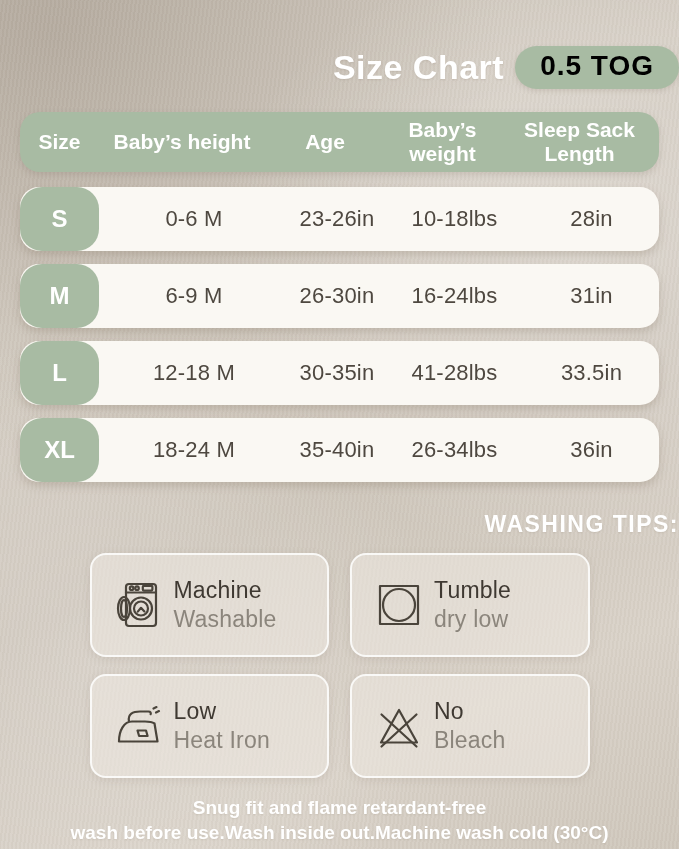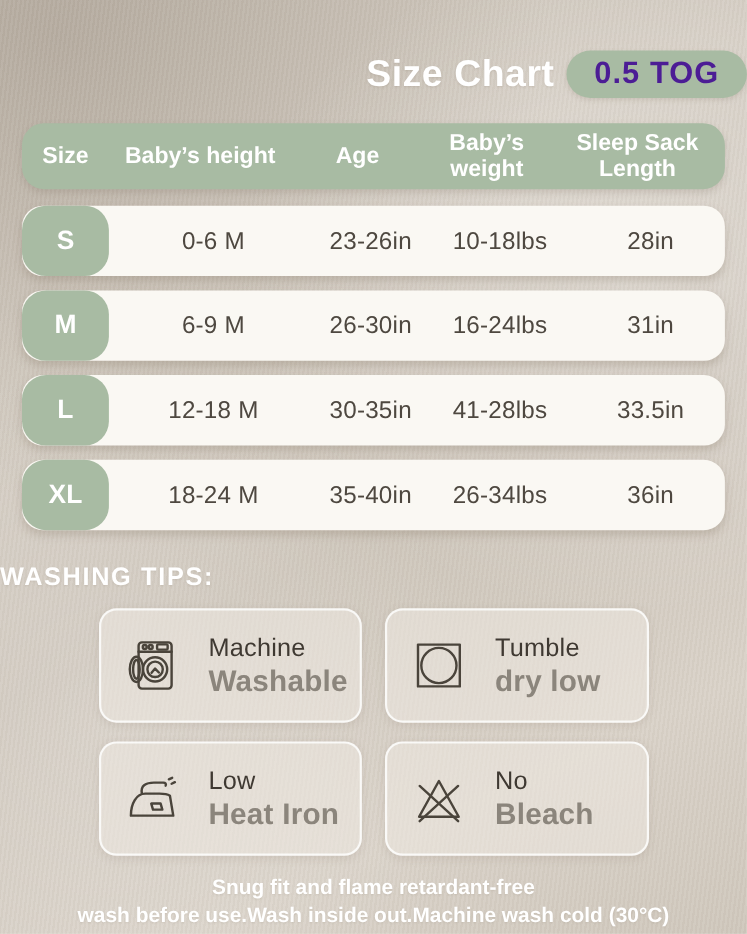--- a/index.html
+++ b/index.html
@@ -26,21 +26,21 @@
     --text-gray:#8b857c;
     --icon-stroke:#4a443b;
   }
 
   .title-row { display:flex; justify-content:flex-end; align-items:center; gap:11px; }
   .page-title {
     font-size:34px; font-weight:800; color:#ffffff; letter-spacing:0.5px;
     text-shadow:0 1px 2px rgba(120,105,90,0.18);
   }
   .tog-pill {
-    background:var(--green); color:#4c1d95; font-size:28px; font-weight:800;
+    background:var(--green); color:#000000; font-size:28px; font-weight:800;
     padding:4px 25px 7px; border-radius:23px; letter-spacing:1px;
     box-shadow:0 2px 5px rgba(120,105,88,0.18);
   }
 
   .size-table { width:639px; margin:23px auto 0; }
   .thead {
     display:grid; grid-template-columns:79px 166px 120px 115px 159px;
     align-items:center; height:60px; background:var(--green);
     border-radius:20px; box-shadow:0 3px 7px rgba(120,105,88,0.20);
   }
@@ -53,37 +53,37 @@
   }
   .rows-wrap .trow:first-child { margin-top:15px; }
   .size-badge {
     width:79px; height:64px; background:var(--green); border-radius:22px;
     display:flex; align-items:center; justify-content:center;
     color:#ffffff; font-size:24px; font-weight:800;
   }
   .td { text-align:center; font-size:22px; color:var(--text-dark); font-weight:500; letter-spacing:0.2px;margin-left:24px; }
 
   .washing-heading {
-    margin-top:29px; text-align:left; color:#ffffff;
+    margin-top:29px; text-align:right; color:#ffffff;
     font-size:23px; font-weight:800; letter-spacing:1.5px;
     text-shadow:0 1px 2px rgba(120,105,90,0.15);
   }
   .cards {
     width:500px; margin:15px auto 0;
     display:grid; grid-template-columns:1fr 1fr; gap:17px 21px;
   }
   .tip-card {
     height:104px; background:rgba(239,233,225,0.55);
     border:2px solid rgba(255,255,255,0.8); border-radius:16px;
-    display:flex; align-items:center; padding-left:21px; gap:25px;
+    display:flex; align-items:center; padding-left:21px; gap:9px;
     box-shadow:0 2px 8px rgba(125,110,92,0.15);
   }
   .tip-icon svg { display:block; width:52px; height:52px; }
   .tip-line1 { display:block; font-size:23px; color:#3f3932; letter-spacing:0.2px; }
-  .tip-line2 { display:block; font-size:27px; color:var(--text-gray); margin-top:2px; letter-spacing:0.2px;font-weight:bold; }
+  .tip-line2 { display:block; font-size:23px; color:var(--text-gray); margin-top:2px; letter-spacing:0.2px; }
 
   .footer-note {
     margin-top:17px; text-align:center; color:#ffffff;
     font-weight:700; font-size:19px; line-height:1.32;
     text-shadow:0 1px 2px rgba(120,105,90,0.15);
   }
 </style>
 </head>
 <body>
 

